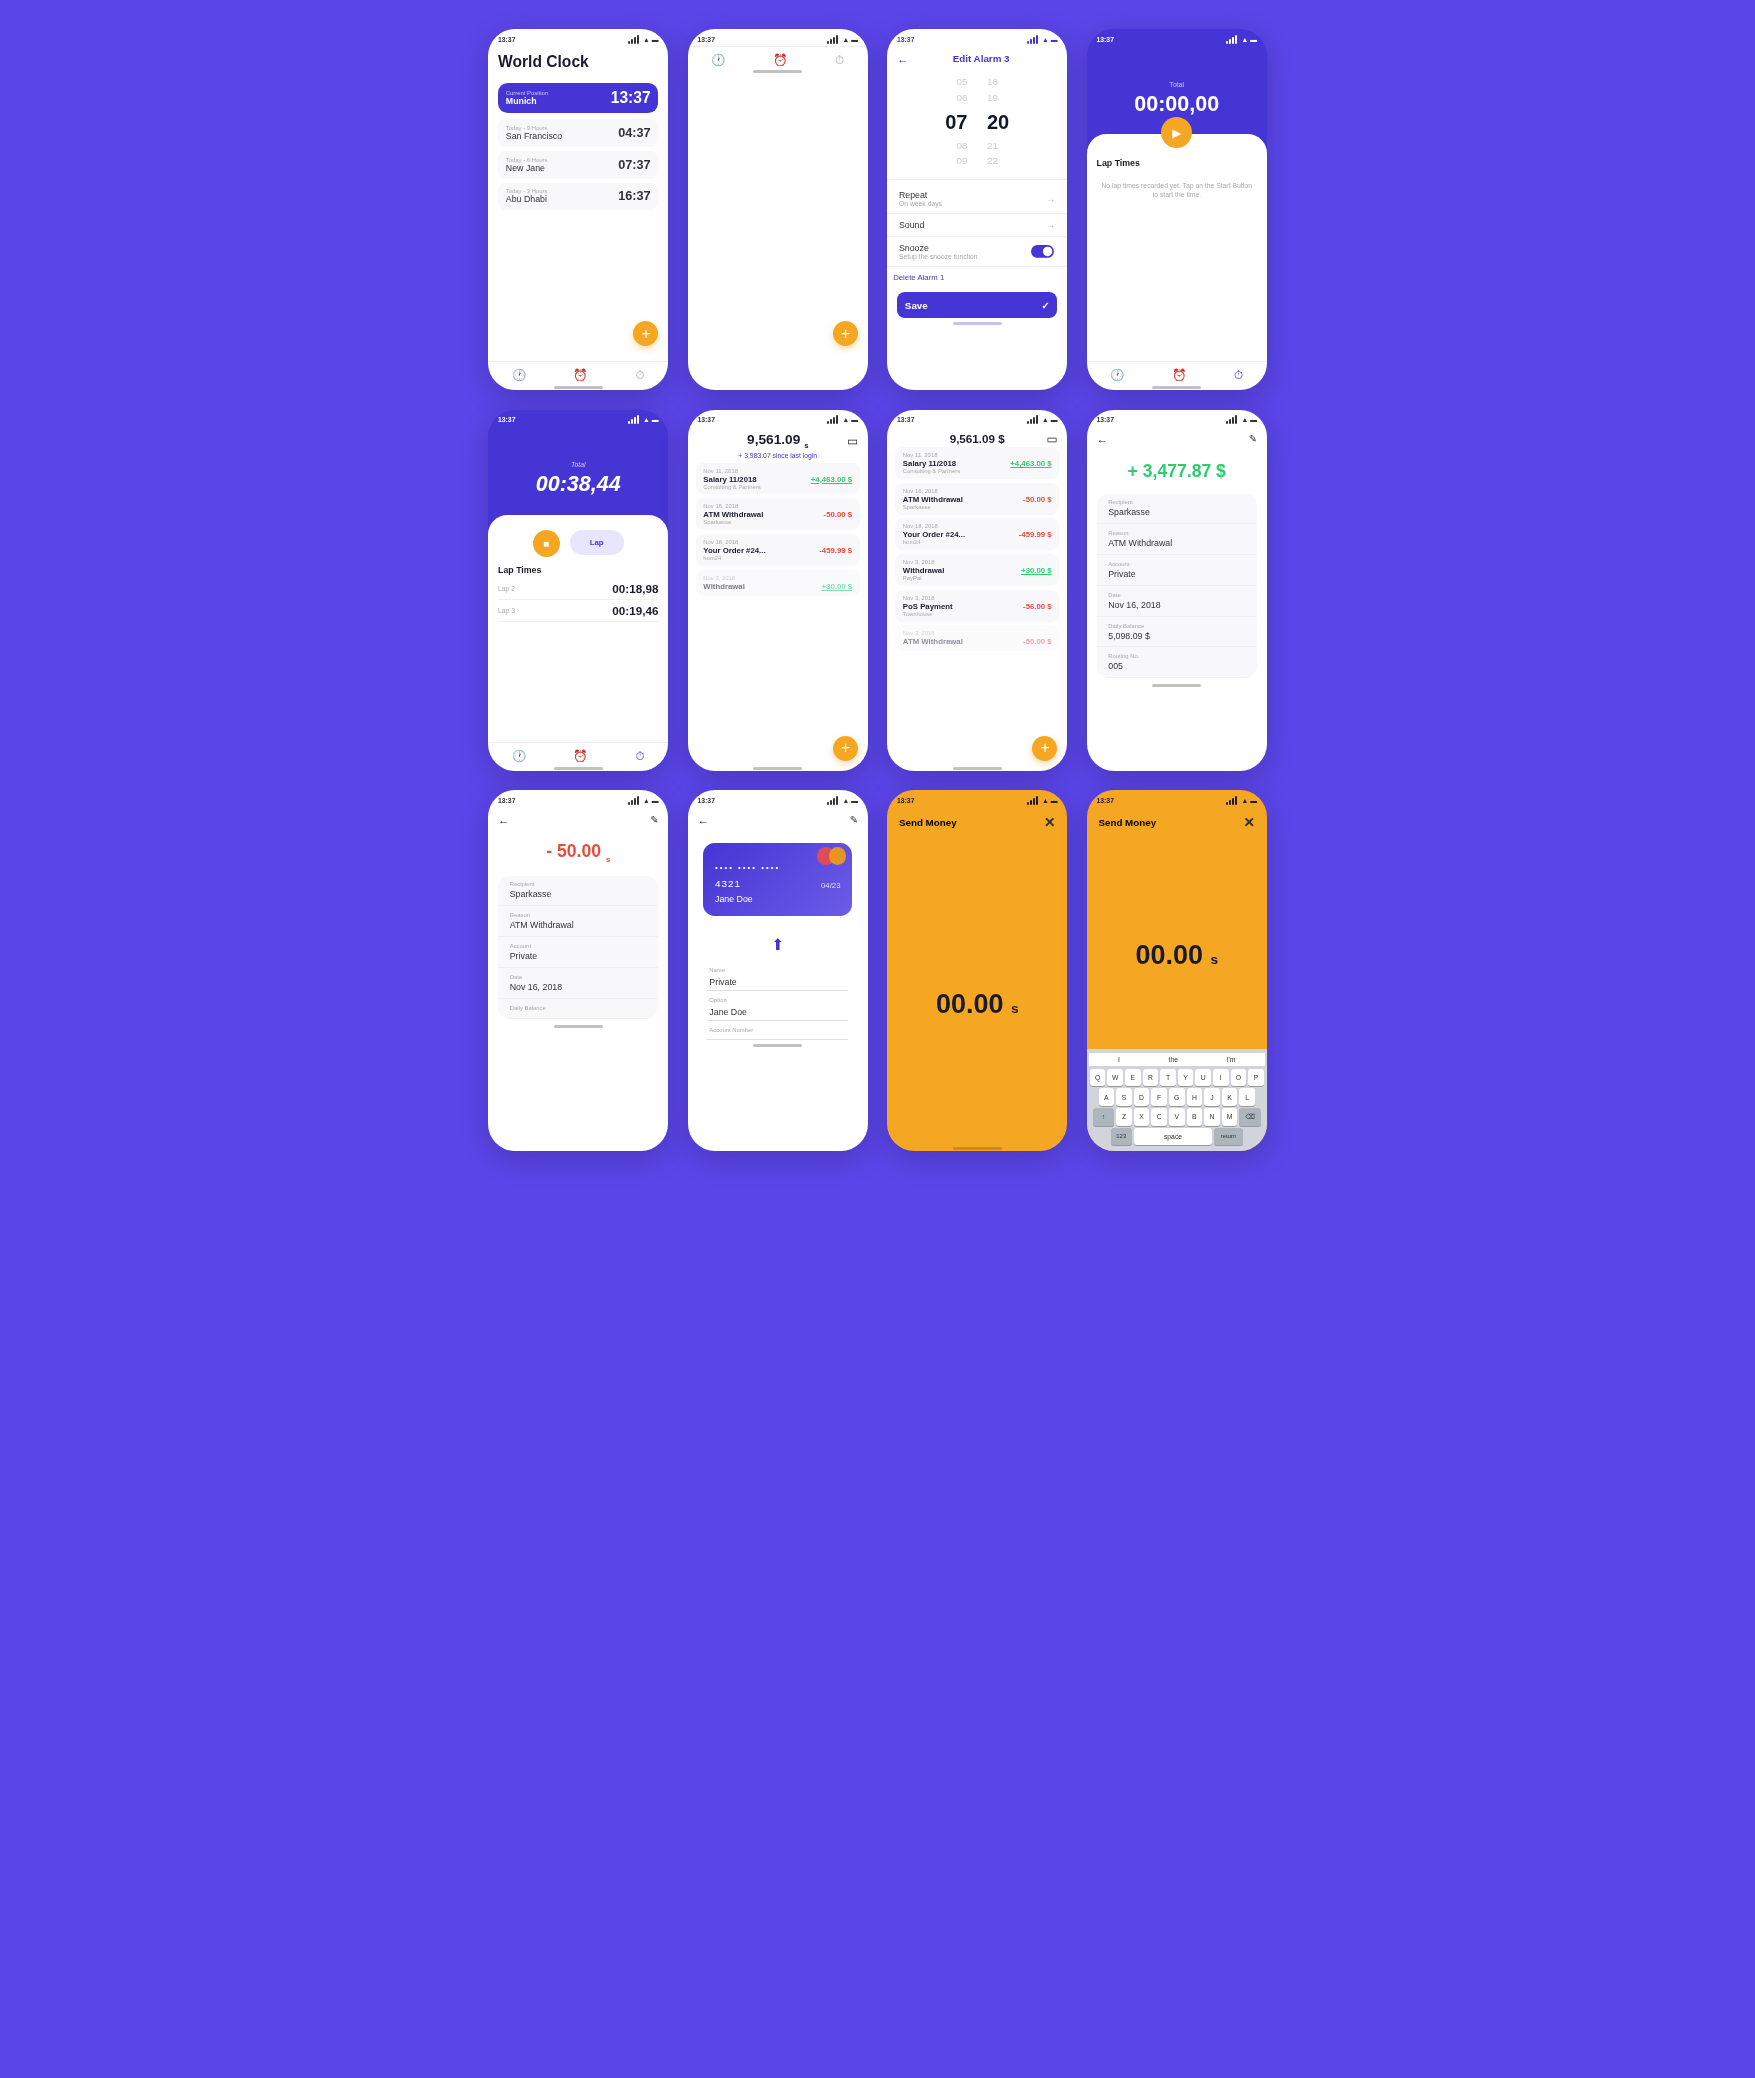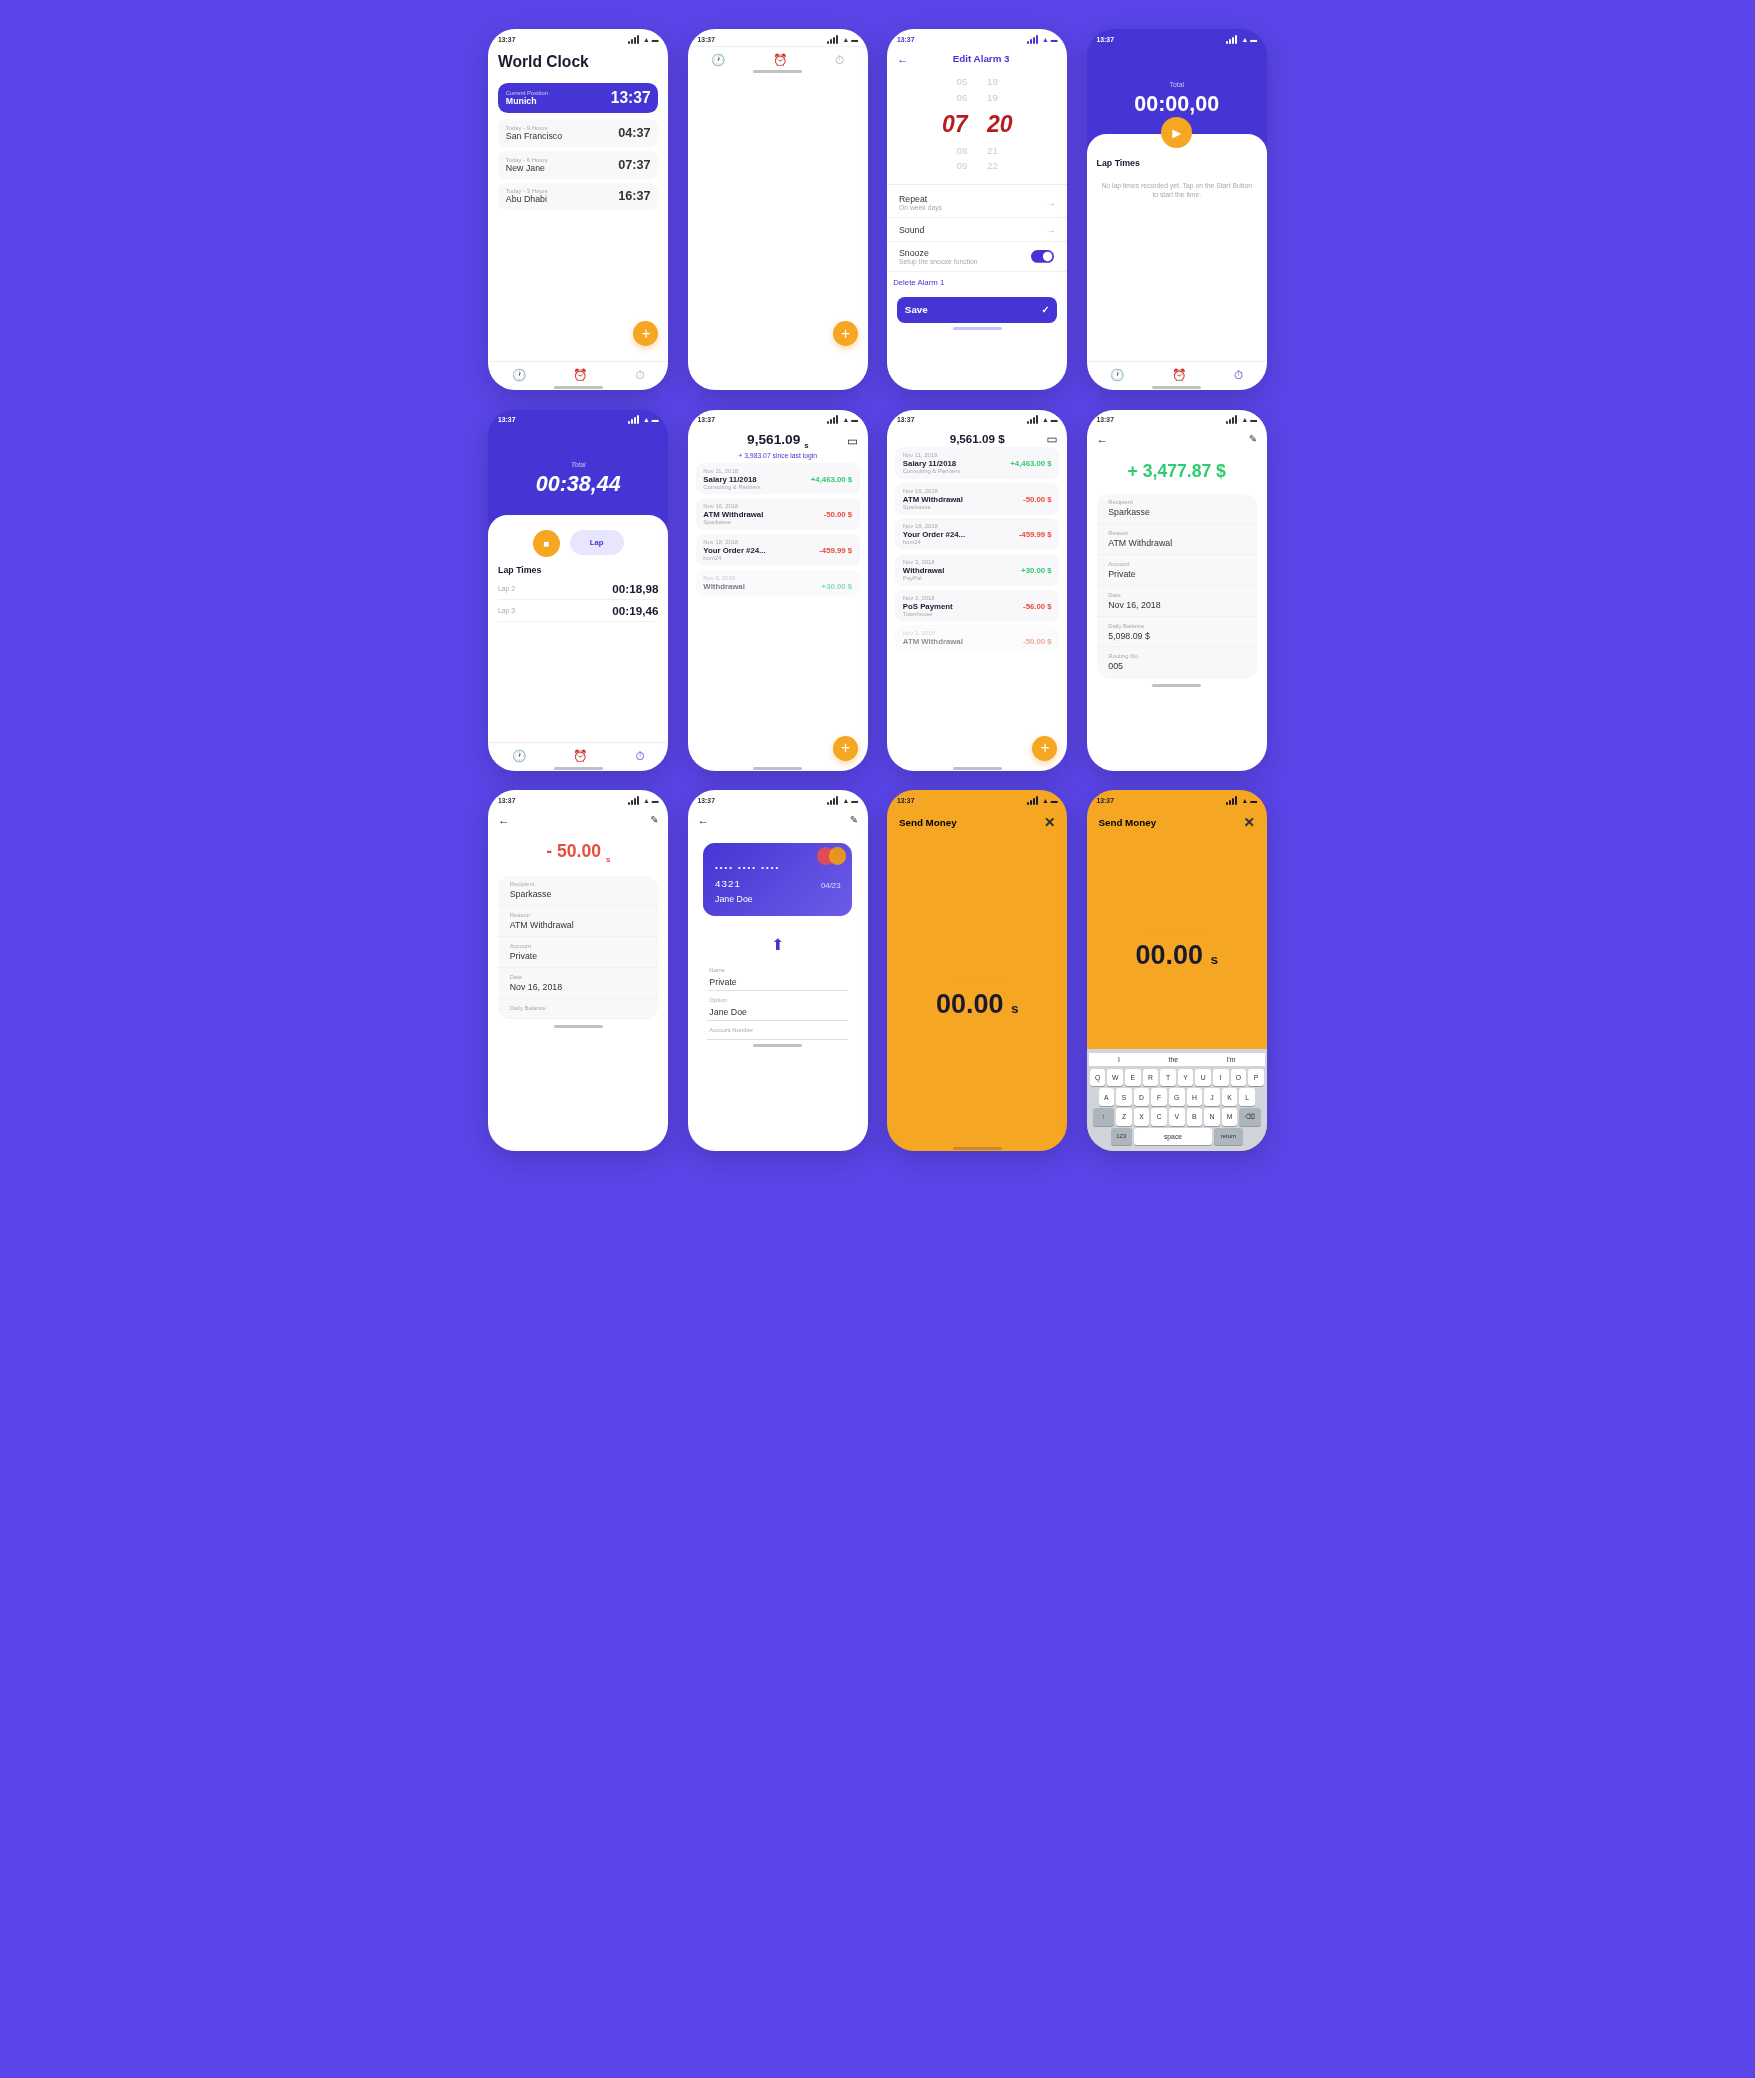--- a/index.html
+++ b/index.html
@@ -198,24 +198,23 @@
     }
     .time-picker-row {
       display: flex;
       justify-content: center;
       gap: 19.5px;
       color: #ccc;
       font-size: 9.8px;
       line-height: 1.6;
     }
     .time-picker-row.selected {
-      color: #b91c1c;
-      font-size: 23px;
+      color: #0f172a;
+      font-size: 20px;
       font-weight: 700;
-      font-style: italic;
     }
     .alarm-option {
       display: flex;
       justify-content: space-between;
       align-items: center;
       padding: 5.9px 11.7px;
       border-bottom: 1px solid #f0f0f0;
     }
     .alarm-option-label { font-size: 8.8px; color: #333; }
     .alarm-option-val { font-size: 6.8px; color: #aaa; }
@@ -335,21 +334,21 @@
       margin-bottom: 3.9px;
     }
     .trans-item-header {
       display: flex;
       justify-content: space-between;
       align-items: flex-start;
     }
     .trans-date { font-size: 5.9px; color: #aaa; margin-bottom: 1px; }
     .trans-name { font-size: 7.8px; font-weight: 600; color: #1a1a2e; }
     .trans-sub { font-size: 5.9px; color: #aaa; }
-    .trans-amount-pos { font-size: 7.8px; font-weight: 600; color: #2ecc71; }
+    .trans-amount-pos { font-size: 7.8px; font-weight: 600; color: #2ecc71; text-decoration: underline; }
     .trans-amount-neg { font-size: 7.8px; font-weight: 600; color: #e74c3c; }
 
     
     .detail-header {
       display: flex;
       justify-content: space-between;
       align-items: center;
       padding: 5.9px 9.8px;
     }
     .detail-amount-pos {

